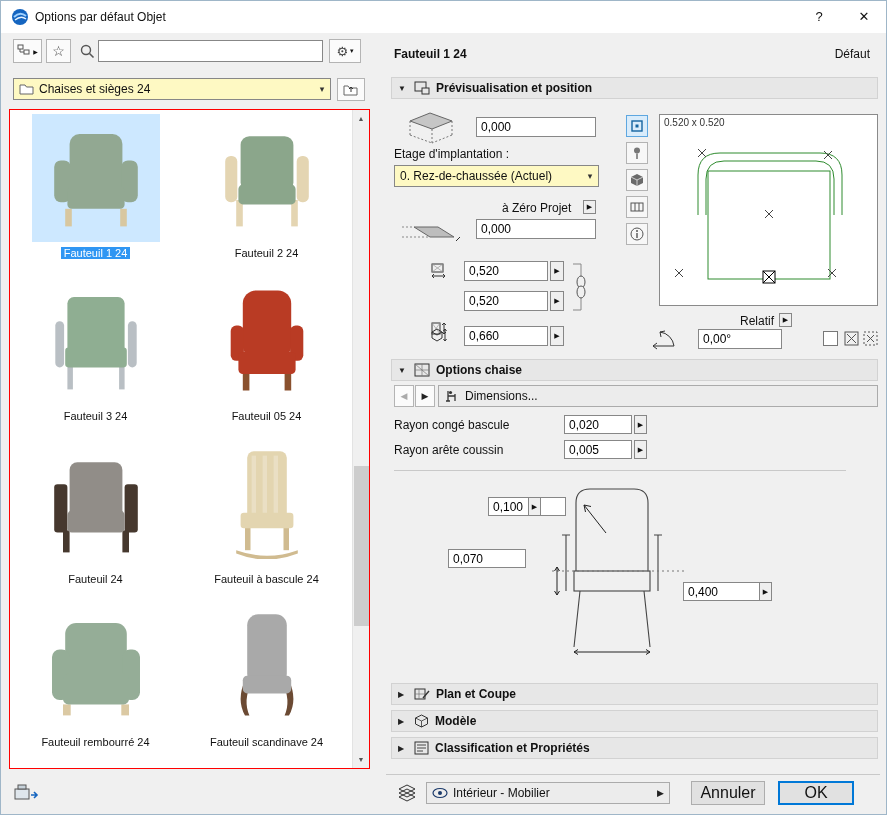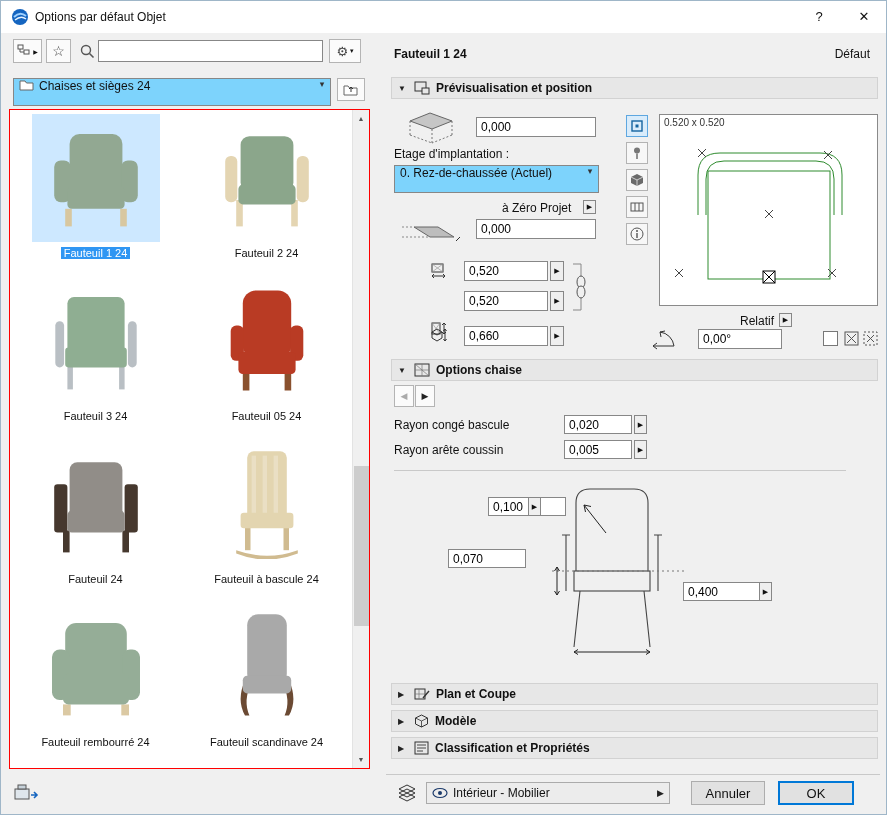--- a/index.html
+++ b/index.html
@@ -17,29 +17,29 @@
 
   
   .left-panel  { position:absolute; left:0;   top:32px; width:385px; height:783px; }
   .right-panel { position:absolute; left:385px; top:32px; width:494px; height:783px; }
 
   
   .tbtn { position:absolute; background:#fbfbfb; border:1px solid #b4b4b4; display:flex; align-items:center; justify-content:center; gap:2px; }
   .field { position:absolute; height:20px; border:1px solid #878787; background:#fff; font-family:"Liberation Sans",sans-serif; font-size:12px; padding:0 4px; }
   .spin { position:absolute; width:14px; height:20px; border:1px solid #878787; background:#efefef; display:flex; align-items:center; justify-content:center; font-size:7px; color:#111; }
   .lab { position:absolute; white-space:nowrap; }
-  .combo { position:absolute; height:28px; background:#7dd3fc; border:1px solid #878787; display:flex; padding-left:5px; }
+  .combo { position:absolute; height:22px; background:#fef9c3; border:1px solid #878787; display:flex; align-items:center; padding-left:5px; }
   .combo .cval { flex:1; overflow:hidden; white-space:nowrap; }
   .combo .carr { width:16px; text-align:center; font-size:9px; color:#333; }
   .gcombo { position:absolute; height:22px; background:#ececec; border:1px solid #ababab; display:flex; align-items:center; gap:5px; padding:0 5px; }
   .gcombo .cval { flex:1; overflow:hidden; white-space:nowrap; }
   .sec { position:absolute; left:5px; width:487px; height:22px; background:#e7e7e7; border:1px solid #d2d2d2; display:flex; align-items:center; gap:6px; padding:0 6px; }
   .sec .arr { font-size:8px; width:10px; color:#222; }
   .sec .sttl { font-weight:bold; }
-  .btn { position:absolute; background:#e1e1e1; border:1px solid #adadad; display:flex; align-items:center; justify-content:center; font-size:13px; }
+  .btn { position:absolute; background:#e1e1e1; border:1px solid #adadad; display:flex; align-items:center; justify-content:center; font-size:16px; }
   .btn.primary { border:2px solid #0078d7; }
   .pbtn { position:absolute; width:22px; height:22px; border:1px solid #b3b3b3; background:#f7f7f7; display:flex; align-items:center; justify-content:center; }
   .pbtn.on { border-color:#5ea7e0; background:#d9ecfb; }
   .cbx { position:absolute; width:15px; height:15px; border:1px solid #777; background:#fff; }
   .mic { position:absolute; width:15px; height:15px; display:flex; align-items:center; justify-content:center; }
 
   
   .lib-list { position:absolute; left:8px; top:76px; width:361px; height:660px; background:#fff; border:1px solid #ff0000; }
   .lib-grid { position:absolute; left:0; top:0; right:17px; bottom:0; display:grid; grid-template-columns:1fr 1fr; grid-auto-rows:163px; padding-top:4px; overflow:hidden; }
   .lib-item { display:flex; flex-direction:column; align-items:center; cursor:default; }
@@ -459,20 +459,29 @@
       </span>
       <span class="sttl">Options chaise</span>
     </div>
 
     <div class="tbtn" style="left:8px;top:352px;width:20px;height:22px">
       <span style="font-size:9px;color:#aaa">◀</span>
     </div>
     <div class="tbtn" style="left:29px;top:352px;width:20px;height:22px">
       <span style="font-size:9px;color:#222">▶</span>
     </div>
+    <div class="gcombo" style="left:52px;top:352px;width:440px">
+      <span>
+        <svg width="16" height="14" viewBox="0 0 16 14">
+            <path d="M4,2 V12 M4,7 H11 M11,5 V12 M2,12 H6" fill="none" stroke="#333" stroke-width="1.3"></path>
+            <circle cx="6.5" cy="3.5" r="1.6" fill="#333"></circle>
+          </svg>
+      </span>
+      <span class="cval">Dimensions...</span>
+    </div>
 
     <div class="lab" style="left:8px;top:385px">Rayon congé bascule</div>
     <input class="field" style="left: 178px; top: 382px; width: 68px; height: 19px;" value="0,020">
     <div class="spin" style="left:248px;top:382px;width:13px;height:19px">
         <span>▶</span>
       </div>
 
     <div class="lab" style="left:8px;top:410px">Rayon arête coussin</div>
     <input class="field" style="left: 178px; top: 407px; width: 68px; height: 19px;" value="0,005">
     <div class="spin" style="left:248px;top:407px;width:13px;height:19px">

